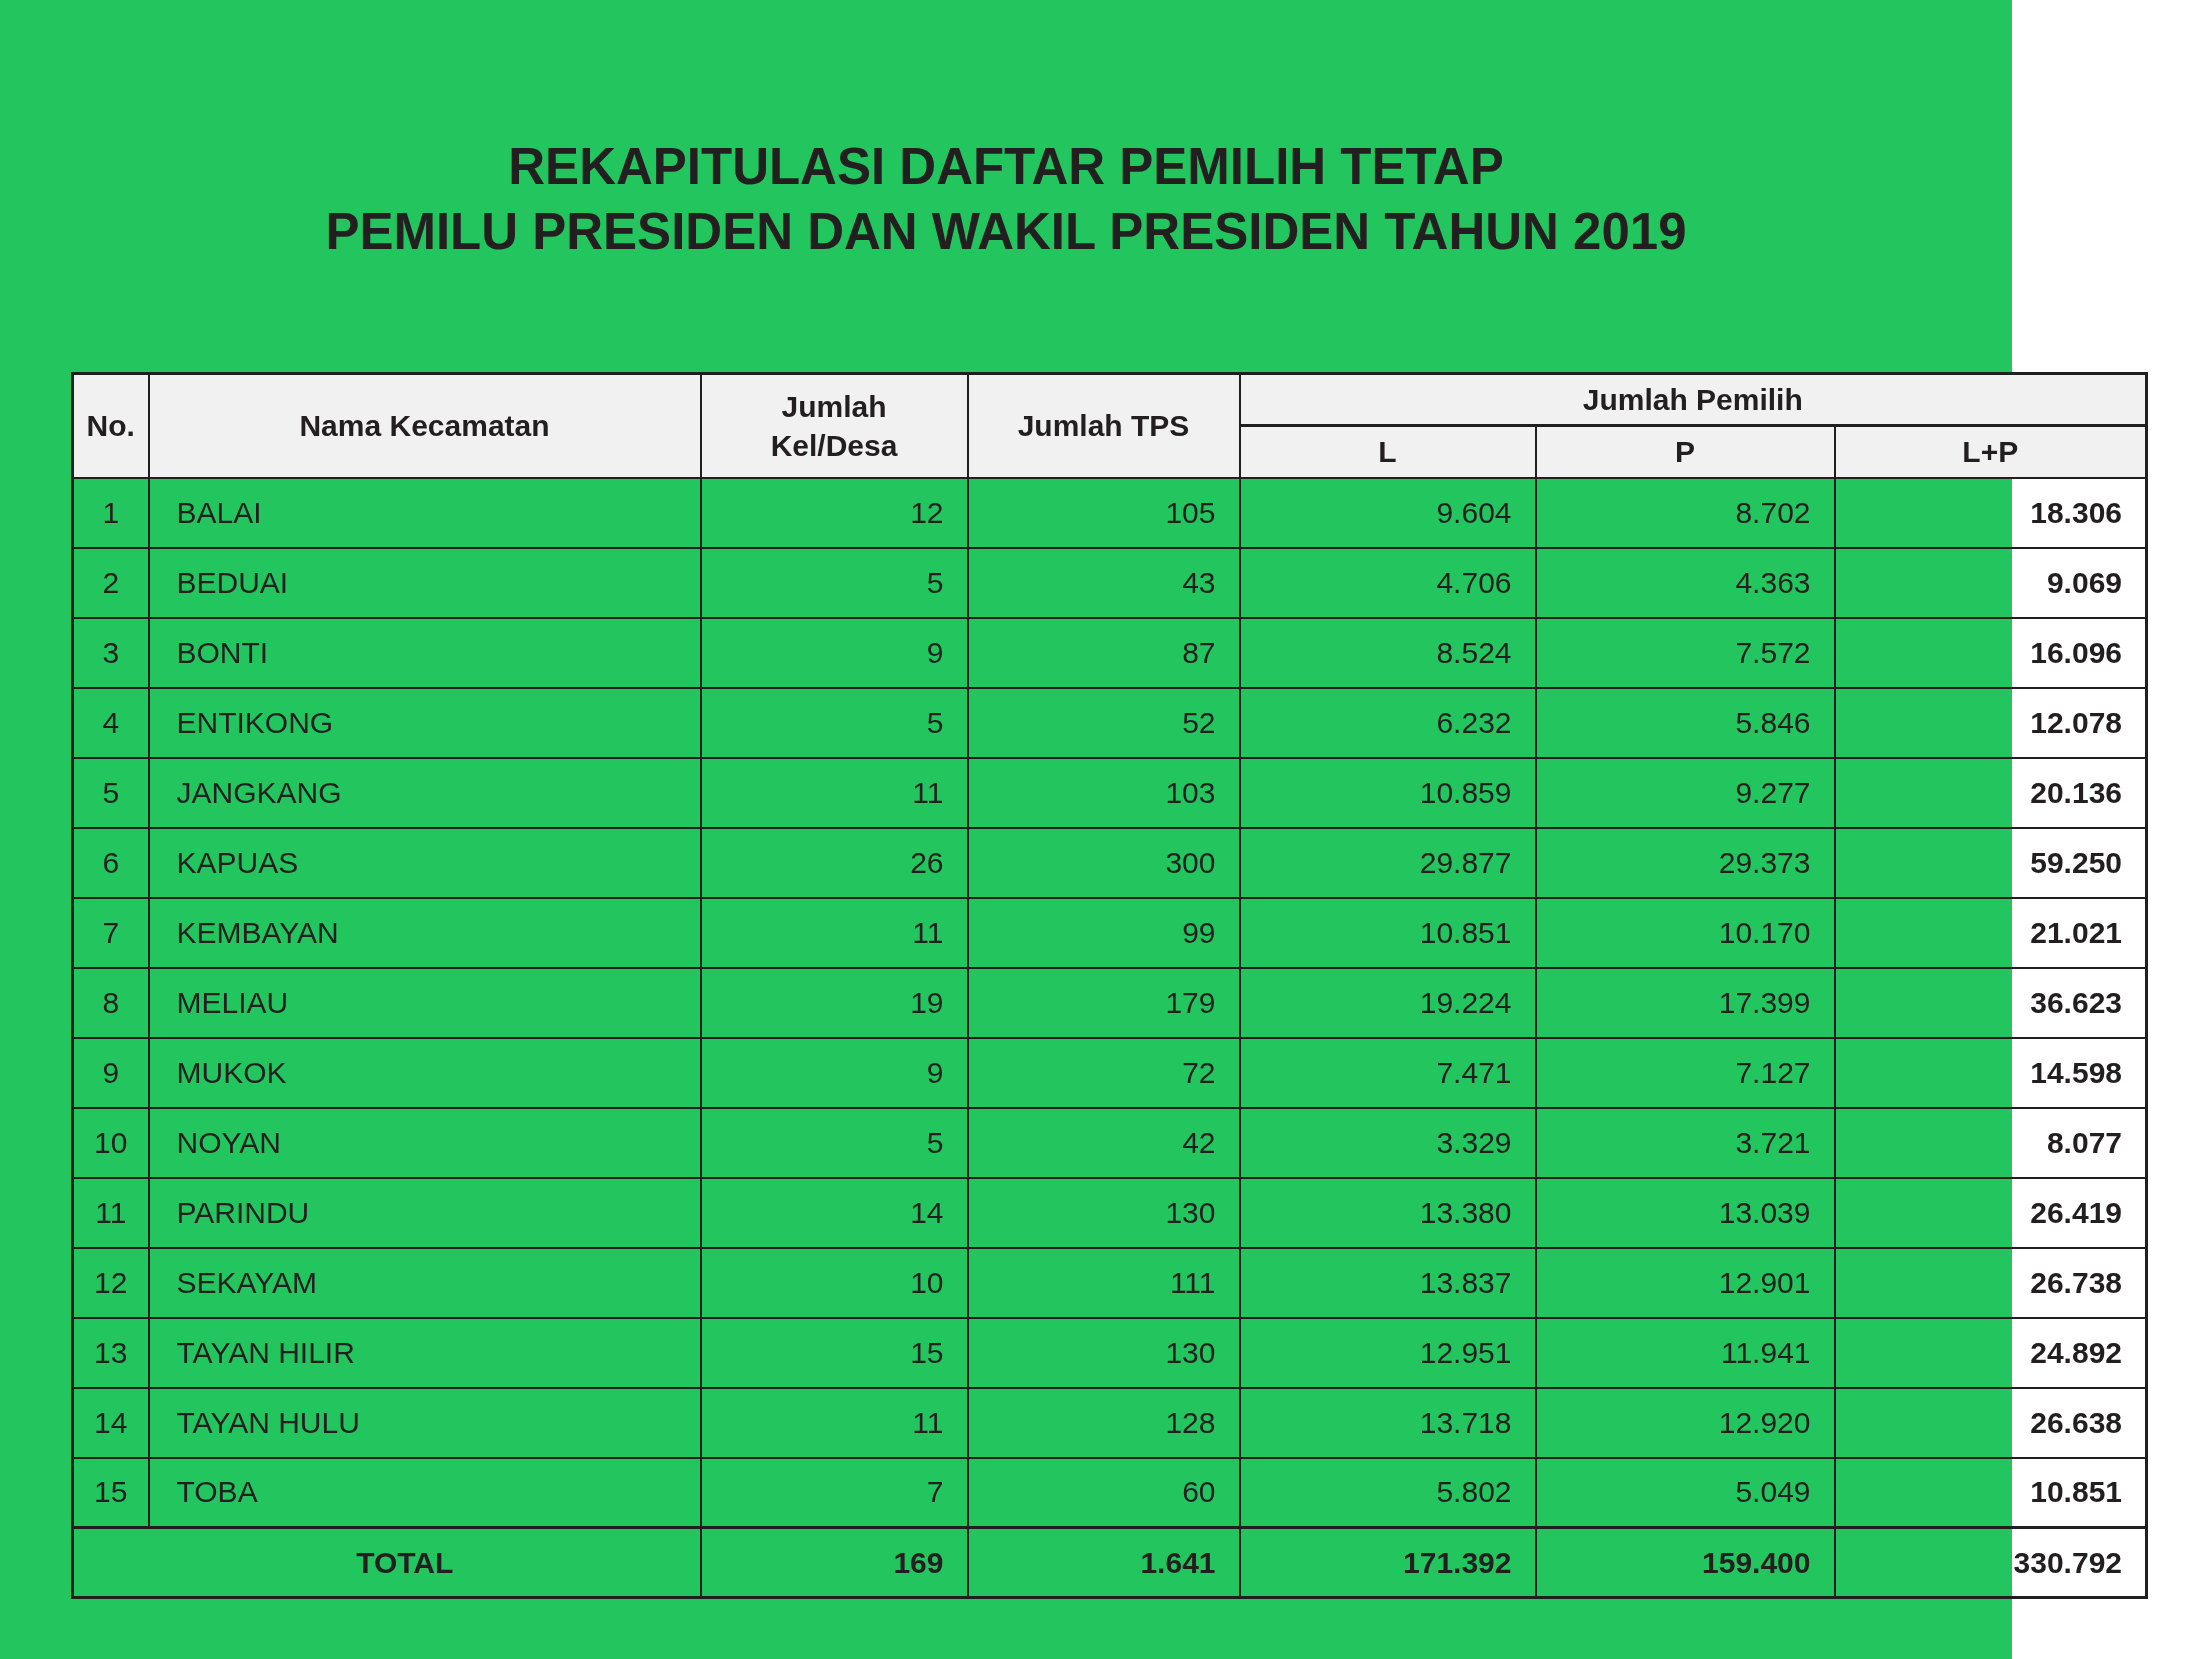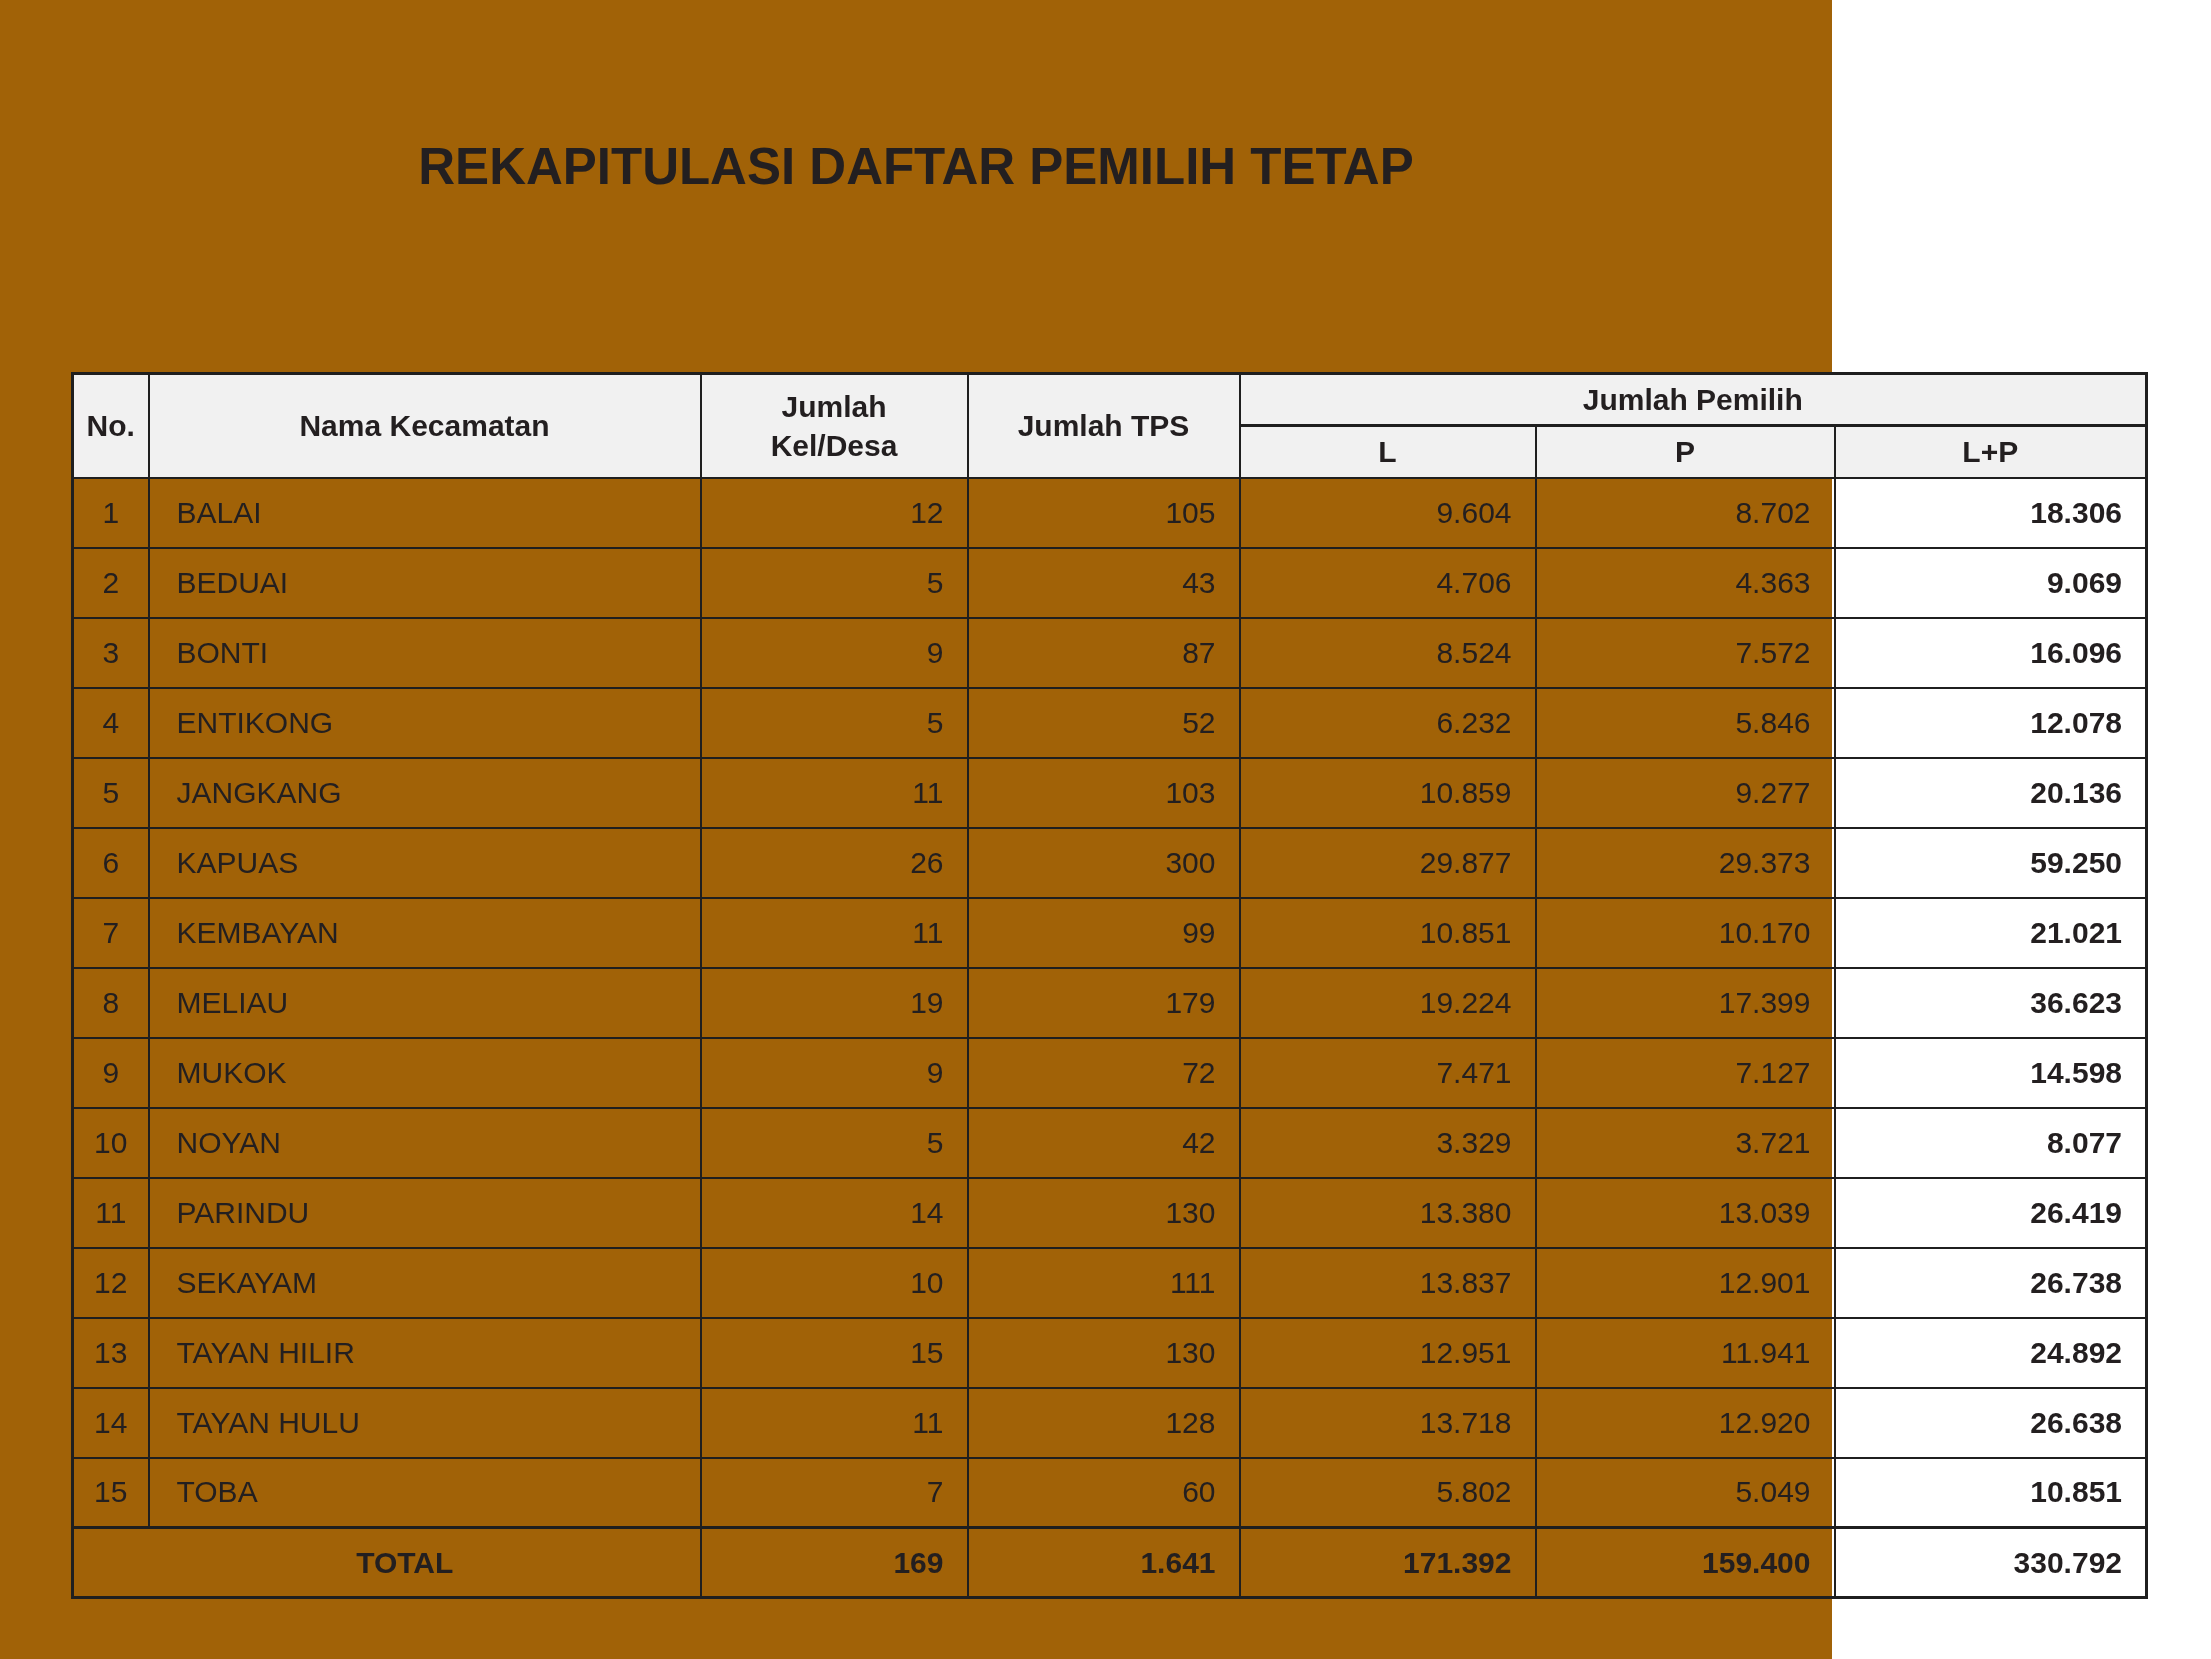--- a/index.html
+++ b/index.html
@@ -2,23 +2,23 @@
 <html style="font-size:14.3px"><head>
 <meta charset="utf-8">
 <style>
   html, body {
     margin: 0;
     padding: 0;
     background: #ffffff;
   }
   .page {
     position: relative;
-    width: 1832px;
+    width: 2012px;
     height: 1659px;
-    background: #a16207;
+    background: #22c55e;
     font-family: "Liberation Sans", "DejaVu Sans", sans-serif;
     color: #1d1d1d;
   }
   .title-block {
     position: absolute;
     top: 134px;
     left: 0;
     width: 100%;
     text-align: center;
     font-weight: bold;
@@ -59,20 +59,21 @@
   tr.total-row td { font-weight: bold; border-top-width: 3.6px; }
   td.total-label-cell { text-align: center; padding-left: 36px; }
 </style>
 </head>
 <body>
 
 <div class="page">
 
   <div class="title-block">
     <div>REKAPITULASI DAFTAR PEMILIH TETAP</div>
+    <div>PEMILU PRESIDEN DAN WAKIL PRESIDEN TAHUN 2019</div>
   </div>
 
   <table class="dpt-table">
     <colgroup>
       <col style="width:76px">
       <col style="width:552px">
       <col style="width:267px">
       <col style="width:272px">
       <col style="width:296px">
       <col style="width:299px">

